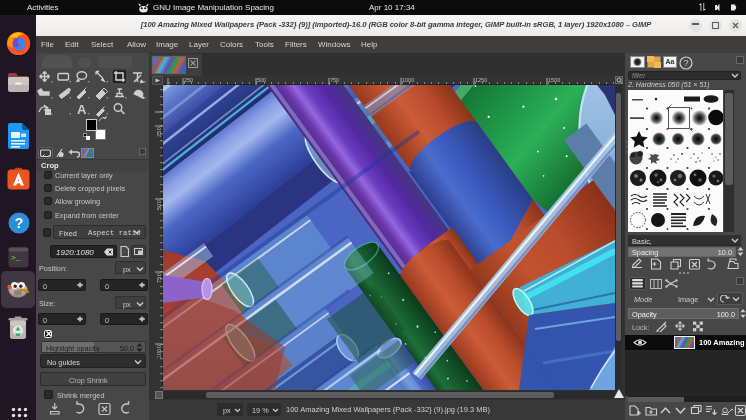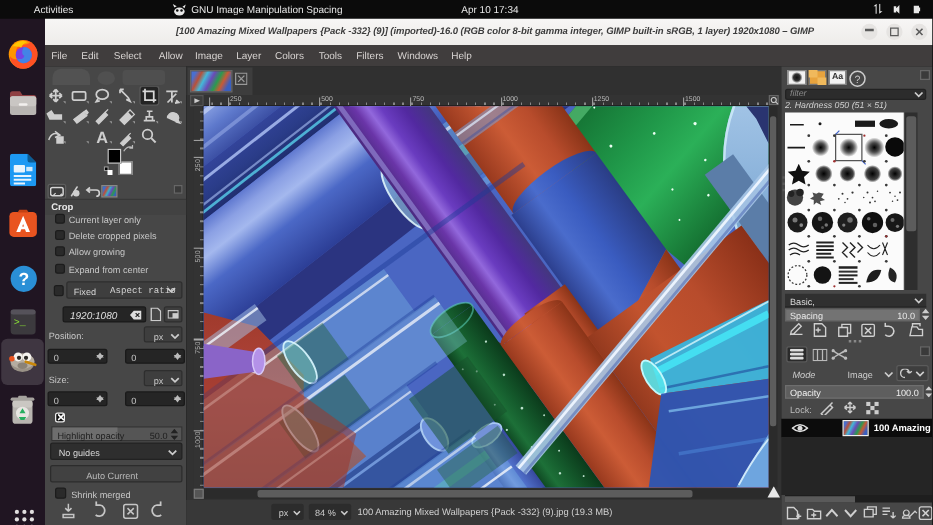--- a/index.html
+++ b/index.html
@@ -294,21 +294,21 @@
       </svg>
   </div>
 
   <div class="abs" style="left:4px;top:301px;width:106px;height:14px;background:#2e2e2e;border:1px solid #222;border-radius:2px;"></div>
   <span class="lbl" style="left:11px;top:305px;color:#d8d8d8;">No guides</span>
   <svg class="abs" style="left:98px;top:306px;" width="8" height="6">
       <path d="M1 1.5 l3 3 3-3" stroke="#ccc" stroke-width="1.4" fill="none"></path>
     </svg>
 
   <div class="abs" style="left:4px;top:319px;width:106px;height:14px;background:#414141;border:1px solid #2c2c2c;border-radius:2px;"></div>
-  <span class="lbl" style="left:33px;top:322.5px;color:#b8b8b8;">Auto Current</span>
+  <span class="lbl" style="left:33px;top:322.5px;color:#b8b8b8;">Crop Shrink</span>
 
   <div class="abs cb" style="left:8px;top:337px;"></div>
     <span class="lbl" style="left:21px;top:337.5px;">Shrink merged</span>
 
   <svg class="abs" style="left:0;top:348px;" width="113" height="15" viewBox="0 0 113 15">
     <g stroke="#c5c5c5" fill="none" stroke-width="1.2">
       <path d="M18.7 2 v6 M18.7 8 l-2.5-2.5 M18.7 8 l2.5-2.5 M14.5 10.5 h8.5 v2.5 h-8.5 Z"></path>
       <path d="M44 3 a4.5 4.5 0 1 1 -3.5 8 M44 3 l-3 0 0-3" stroke-width="1.4"></path>
       <rect x="63" y="2.5" width="11" height="11" rx="1.5"></rect>
         <path d="M66 5.5 l5 5 M71 5.5 l-5 5"></path>
@@ -628,21 +628,21 @@
       <path d="M6 0 L11 9 L1 9 Z" fill="#e8e8e8"></path>
     </svg>
 
   <div class="abs" style="left:0;top:347px;width:476px;height:20px;background:#383838;"></div>
   <div class="abs" style="left:68px;top:350px;width:26px;height:13px;background:#2c2c2c;border-radius:2px;"></div>
   <span class="abs" style="left:74px;top:353px;font-size:7.3px;color:#ccc;">px</span>
   <svg class="abs" style="left:85px;top:355px;" width="7" height="5">
       <path d="M1 1 l2.5 2.5 2.5-2.5" stroke="#ccc" stroke-width="1.2" fill="none"></path>
     </svg>
   <div class="abs" style="left:98px;top:350px;width:34px;height:13px;background:#2c2c2c;border-radius:2px;"></div>
-  <span class="abs" style="left:103px;top:353px;font-size:7.3px;color:#ccc;">84 %</span>
+  <span class="abs" style="left:103px;top:353px;font-size:7.3px;color:#ccc;">19 %</span>
   <svg class="abs" style="left:123px;top:355px;" width="7" height="5">
       <path d="M1 1 l2.5 2.5 2.5-2.5" stroke="#ccc" stroke-width="1.2" fill="none"></path>
     </svg>
   <span class="abs" style="left:137px;top:352px;font-size:7.5px;color:#d0d0d0;white-space:nowrap;">100 Amazing Mixed Wallpapers {Pack -332} (9).jpg (19.3 MB)</span>
 </div>
 <div id="rightpanel" class="abs">
 
   <div class="abs" style="left:5px;top:3px;width:15px;height:12px;background:#f2f2f2;border:1px solid #888;"></div>
   <svg class="abs" style="left:7px;top:4px;" width="11" height="10">
       <defs>

